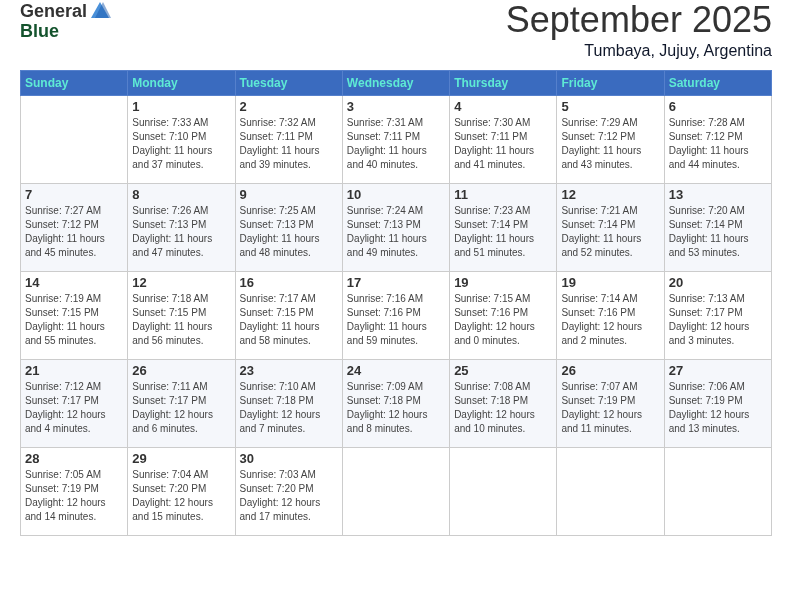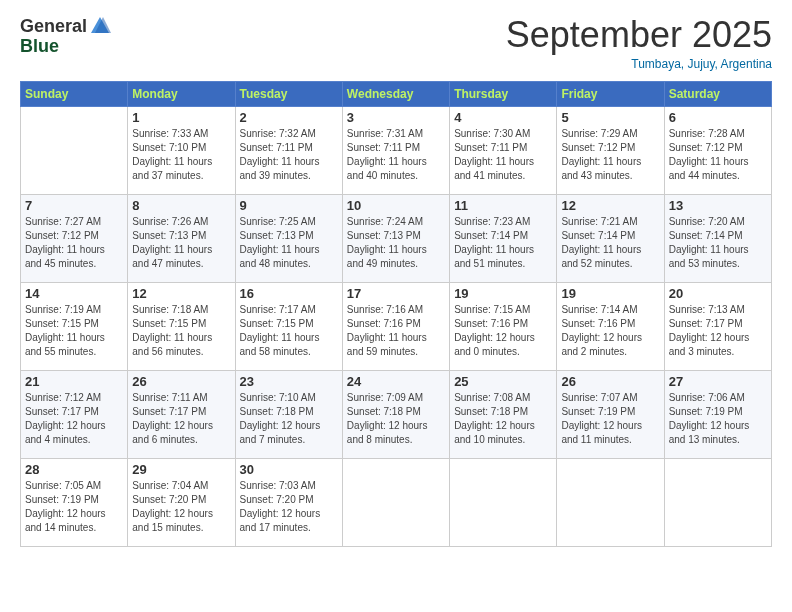--- a/index.html
+++ b/index.html
@@ -6,21 +6,21 @@
     body {
       font-family: Arial, sans-serif;
       background: #fff;
       width: 792px;
       height: 612px;
       overflow: hidden;
     }
     .page {
       width: 792px;
       height: 503px;
-      padding: 15px 20px 12px 20px;
+      padding: 0 20px 12px 20px;
       display: flex;
       flex-direction: column;
     }
     .header {
       display: flex;
       justify-content: space-between;
       align-items: flex-start;
       margin-bottom: 10px;
     }
     .logo-text-general {
@@ -51,34 +51,34 @@
     .title-block {
       text-align: right;
     }
     .month-title {
       font-size: 36px;
       font-weight: normal;
       color: #333;
       line-height: 1.1;
     }
     .location-title {
-      font-size: 12px;
-      color: #0369a1;
+      font-size: 16px;
+      color: #0f172a;
       margin-top: 2px;
     }
     .calendar {
       flex: 1;
       border: 1px solid #ccc;
       border-collapse: collapse;
       width: 100%;
       table-layout: fixed;
     }
     .calendar th {
       background: #3a6bbf;
-      color: #bef264;
+      color: #5eead4;
       font-size: 12px;
       font-weight: bold;
       padding: 5px 4px;
       text-align: left;
       border: 1px solid #5580cc;
     }
     .calendar td {
       border: 1px solid #ccc;
       vertical-align: top;
       padding: 3px 4px;

